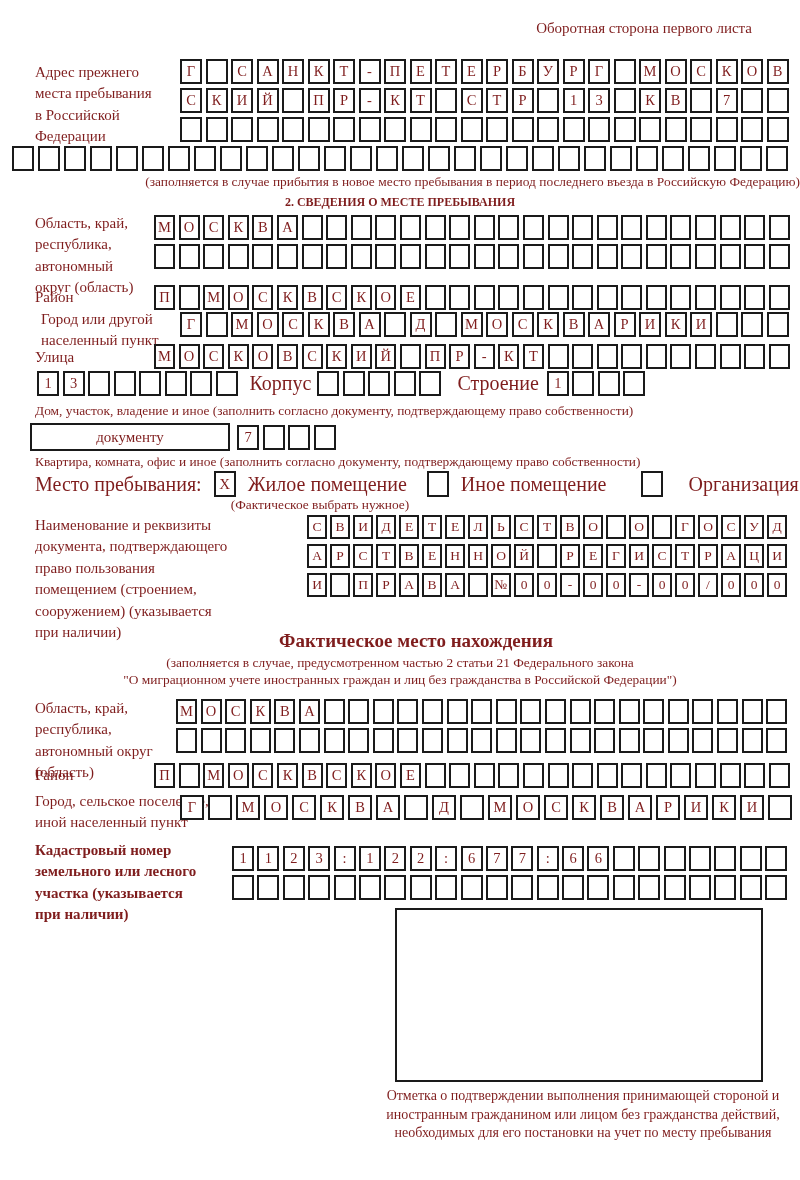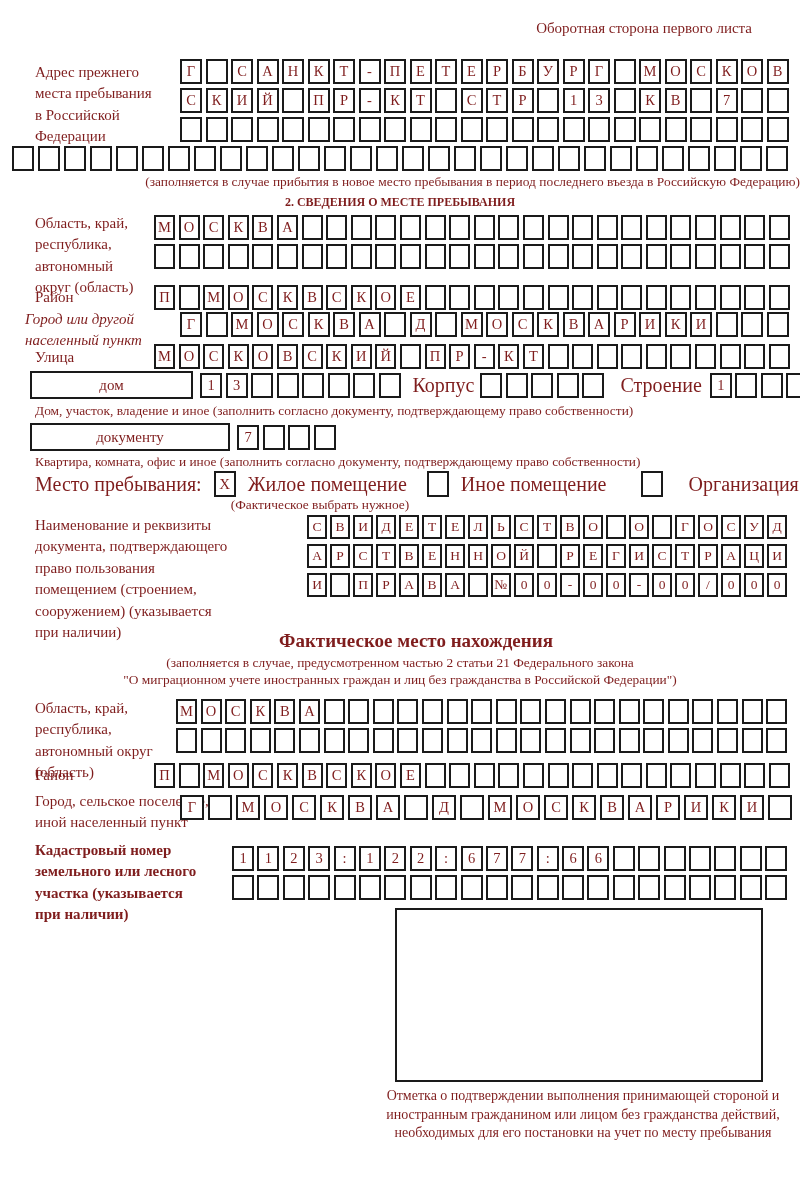--- a/index.html
+++ b/index.html
@@ -241,21 +241,21 @@
       <span class="cb"></span>
       <span class="cb"></span>
       <span class="cb"></span>
       <span class="cb"></span>
       <span class="cb"></span>
       <span class="cb"></span>
       <span class="cb"></span>
       <span class="cb"></span>
     </div>
 
-  <div class="abs label" style="left:25px;top:309px;width:160px;font-style:italic;">Город или другой
+  <div class="abs label" style="left:41px;top:309px;width:160px;">Город или другой
 населенный пункт</div>
   <div class="boxrow" style="left:180px;top:312px;">
       <span class="cb">Г</span>
       <span class="cb"></span>
       <span class="cb">М</span>
       <span class="cb">О</span>
       <span class="cb">С</span>
       <span class="cb">К</span>
       <span class="cb">В</span>
       <span class="cb">А</span>
@@ -301,21 +301,20 @@
       <span class="cb"></span>
       <span class="cb"></span>
       <span class="cb"></span>
       <span class="cb"></span>
       <span class="cb"></span>
       <span class="cb"></span>
       <span class="cb"></span>
     </div>
 
   <div class="abs flexrow" style="left:30px;top:371px;">
-    <div class="labelbox" style="width:163px;">дом</div>
     <div class="inlinerow" style="margin-left:7px;">
         <span class="cb">1</span>
         <span class="cb">3</span>
         <span class="cb"></span>
         <span class="cb"></span>
         <span class="cb"></span>
         <span class="cb"></span>
         <span class="cb"></span>
         <span class="cb"></span>
       </div>

